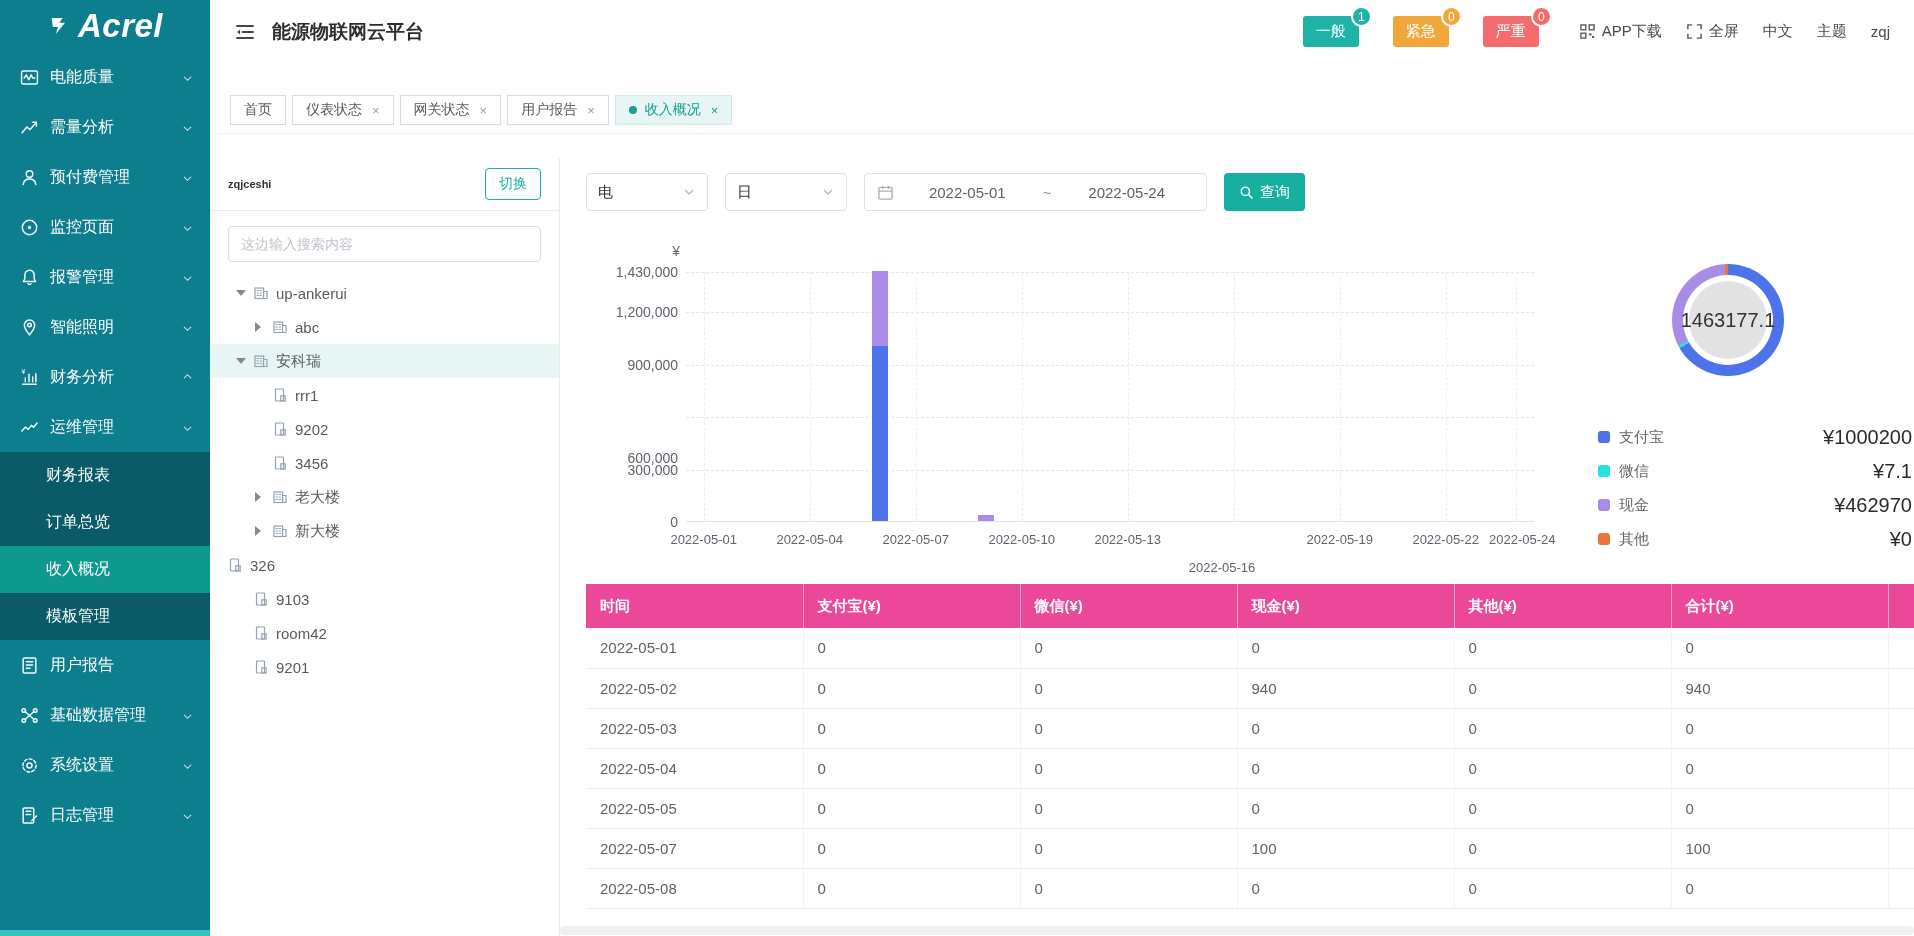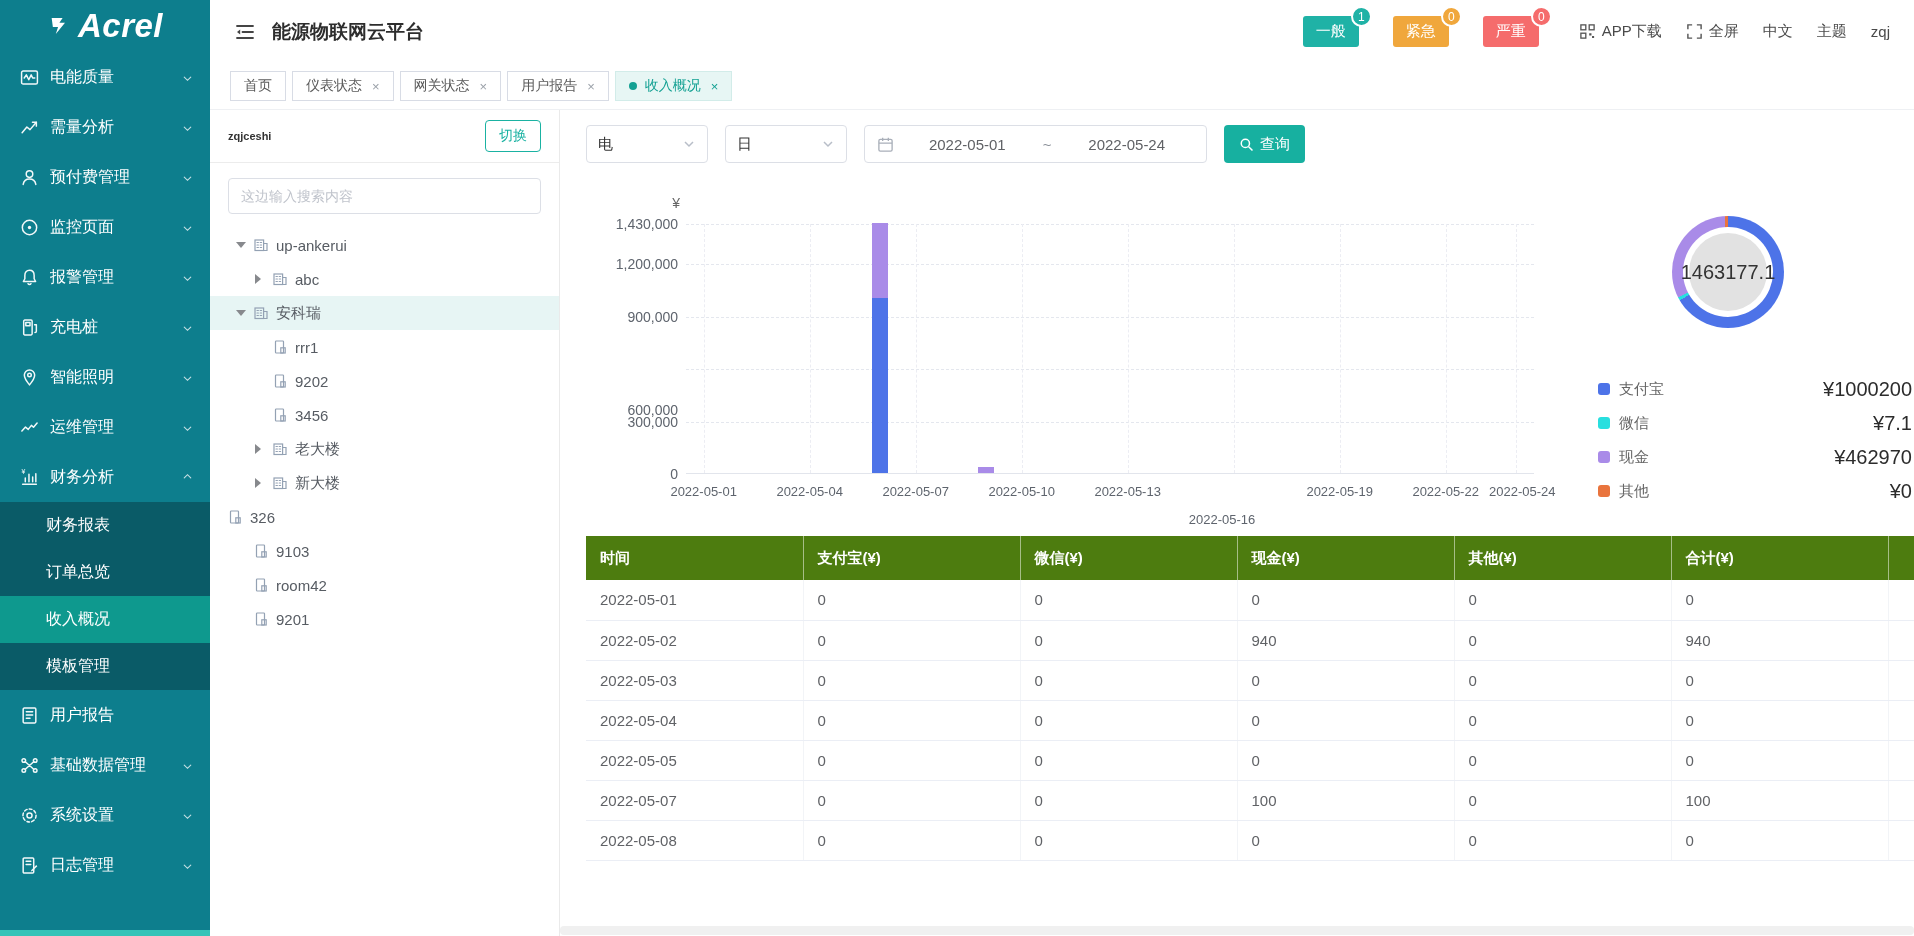--- a/index.html
+++ b/index.html
@@ -23,21 +23,21 @@
   .nav-item .lbl { flex:1; white-space:nowrap; }
   .chev { width:13px; height:13px; opacity:.75; flex-shrink:0; }
   .chev svg { width:100%; height:100%; }
   .chev.up { transform:rotate(180deg); }
   .submenu { background:#0a5b67; }
   .sub-item { height:47px; display:flex; align-items:center; padding-left:46px; font-size:16px; cursor:pointer; }
   .sub-item.active { background:#0e998e; }
   .side-scroll { position:absolute; left:0; right:0; bottom:0; height:6px; background:#35c4b8; }
 
   
-  .main-col { flex:1; display:flex; flex-direction:column; min-width:0; }
+  .main-col { flex:1; display:flex; flex-direction:column; min-width:0;gap:24px; }
   .topbar { height:63px; display:flex; align-items:center; padding:0 24px; background:#fff; flex-shrink:0; }
   .burger { width:22px; height:22px; cursor:pointer; }
   .app-title { font-size:19px; font-weight:bold; color:#2d2d2d; margin-left:16px; }
   .top-right { margin-left:auto; display:flex; align-items:center; gap:24px; }
   .alarm-group { display:flex; gap:34px; margin-right:16px; }
   .alarm-btn { position:relative; color:#fff; font-size:15px; padding:6px 13px; border-radius:3px; cursor:pointer; white-space:nowrap; }
   .alarm-badge { position:absolute; top:-10px; right:-13px; min-width:21px; height:21px; border-radius:11px; border:2px solid #fff; color:#fff; font-size:12px; display:flex; align-items:center; justify-content:center; padding:0 3px; }
   .top-link { display:flex; align-items:center; gap:6px; font-size:15px; color:#4a4a4a; cursor:pointer; white-space:nowrap; }
   .top-link .ic { width:17px; height:17px; }
   .top-link .ic svg { width:100%; height:100%; }
@@ -98,21 +98,21 @@
   .donut-label { position:absolute; left:50%; top:50%; transform:translate(-50%,-50%); font-size:20px; color:#333; white-space:nowrap; z-index:2; }
   .legend { position:absolute; left:1012px; top:200px; width:314px; }
   .legend-row { display:flex; align-items:center; height:34px; }
   .legend-chip { width:12px; height:12px; border-radius:3px; margin-right:9px; flex-shrink:0; }
   .legend-name { font-size:15px; color:#666; }
   .legend-val { margin-left:auto; font-size:20px; color:#2c2c2c; }
 
   
   .table-wrap { margin-top:26px; }
   table { border-collapse:collapse; table-layout:fixed; width:100%; }
-  thead th { background:#4d7c0f; color:#fff; font-size:15px; font-weight:bold; text-align:left; height:44px; padding:0 0 0 14px; border-right:1px solid rgba(255,255,255,.5); }
+  thead th { background:#ec4899; color:#fff; font-size:15px; font-weight:bold; text-align:left; height:44px; padding:0 0 0 14px; border-right:1px solid rgba(255,255,255,.5); }
   thead th:last-child { border-right:none; }
   tbody td { height:40px; font-size:15px; color:#606266; padding:0 0 0 14px; border-bottom:1px solid #ebeef5; border-right:1px solid #f2f4f7; background:#fff; }
   tbody td:last-child { border-right:none; }
   .hscroll { position:absolute; left:0; right:0; bottom:1px; height:9px; background:#f0f0f0; border-radius:4px; }
 </style>
 </head>
 <body>
 
 <div class="app">
 
@@ -171,56 +171,45 @@
               <path d="M9 2.2c-2.9 0-4.4 2-4.4 4.8v3.2L3.2 12.8h11.6l-1.4-2.6V7c0-2.8-1.5-4.8-4.4-4.8z"></path>
               <path d="M7.6 14.9a1.6 1.6 0 0 0 2.8 0"></path>
             </svg></span>
           <span class="lbl">报警管理</span>
           <span class="chev"><svg viewBox="0 0 18 18" fill="none" stroke="#fff" stroke-width="1.6" stroke-linecap="round">
               <path d="M4.5 7l4.5 4.5L13.5 7"></path>
             </svg></span>
         </div>
         <div class="nav-item">
           <span class="ic"><svg viewBox="0 0 18 18" fill="none" stroke="#fff" stroke-width="1.4" stroke-linecap="round" stroke-linejoin="round">
-              <rect x="3.5" y="2" width="8" height="14" rx="1"></rect>
-              <rect x="5.5" y="4.2" width="4" height="3.2"></rect>
-              <path d="M13.8 6.5h1.7v6a1.3 1.3 0 0 1-1.3 1.3"></path>
-            </svg></span>
-          <span class="lbl">充电桩</span>
-          <span class="chev"><svg viewBox="0 0 18 18" fill="none" stroke="#fff" stroke-width="1.6" stroke-linecap="round">
-              <path d="M4.5 7l4.5 4.5L13.5 7"></path>
-            </svg></span>
-        </div>
-        <div class="nav-item">
-          <span class="ic"><svg viewBox="0 0 18 18" fill="none" stroke="#fff" stroke-width="1.4" stroke-linecap="round" stroke-linejoin="round">
               <path d="M9 1.8a4.9 4.9 0 0 0-4.9 4.9C4.1 10.2 9 16 9 16s4.9-5.8 4.9-9.3A4.9 4.9 0 0 0 9 1.8z"></path>
               <circle cx="9" cy="6.6" r="1.7"></circle>
             </svg></span>
           <span class="lbl">智能照明</span>
-          <span class="chev"><svg viewBox="0 0 18 18" fill="none" stroke="#fff" stroke-width="1.6" stroke-linecap="round">
-              <path d="M4.5 7l4.5 4.5L13.5 7"></path>
-            </svg></span>
-        </div>
-        <div class="nav-item">
-          <span class="ic"><svg viewBox="0 0 18 18" fill="none" stroke="#fff" stroke-width="1.4" stroke-linecap="round" stroke-linejoin="round">
-              <path d="M1.8 12.4l3.4-3.8 2.6 2.2 3-3.8 2 1.8 3.4-4"></path>
-            </svg></span>
-          <span class="lbl">运维管理</span>
           <span class="chev"><svg viewBox="0 0 18 18" fill="none" stroke="#fff" stroke-width="1.6" stroke-linecap="round">
               <path d="M4.5 7l4.5 4.5L13.5 7"></path>
             </svg></span>
         </div>
         <div class="nav-item">
           <span class="ic"><svg viewBox="0 0 18 18" fill="none" stroke="#fff" stroke-width="1.4" stroke-linecap="round" stroke-linejoin="round">
               <path d="M2.5 15.5h13"></path>
               <path d="M5 13V9.5M8.5 13V6M12 13V8.5M15 13V5.5"></path>
               <text x="1.5" y="6" font-size="6.5" fill="#fff" stroke="none">¥</text>
             </svg></span>
           <span class="lbl">财务分析</span>
           <span class="chev up"><svg viewBox="0 0 18 18" fill="none" stroke="#fff" stroke-width="1.6" stroke-linecap="round">
+              <path d="M4.5 7l4.5 4.5L13.5 7"></path>
+            </svg></span>
+        </div>
+        <div class="nav-item">
+          <span class="ic"><svg viewBox="0 0 18 18" fill="none" stroke="#fff" stroke-width="1.4" stroke-linecap="round" stroke-linejoin="round">
+              <path d="M1.8 12.4l3.4-3.8 2.6 2.2 3-3.8 2 1.8 3.4-4"></path>
+            </svg></span>
+          <span class="lbl">运维管理</span>
+          <span class="chev"><svg viewBox="0 0 18 18" fill="none" stroke="#fff" stroke-width="1.6" stroke-linecap="round">
               <path d="M4.5 7l4.5 4.5L13.5 7"></path>
             </svg></span>
         </div>
         <div class="submenu">
           <div class="sub-item">
             <span>财务报表</span>
           </div>
           <div class="sub-item">
             <span>订单总览</span>
           </div>

